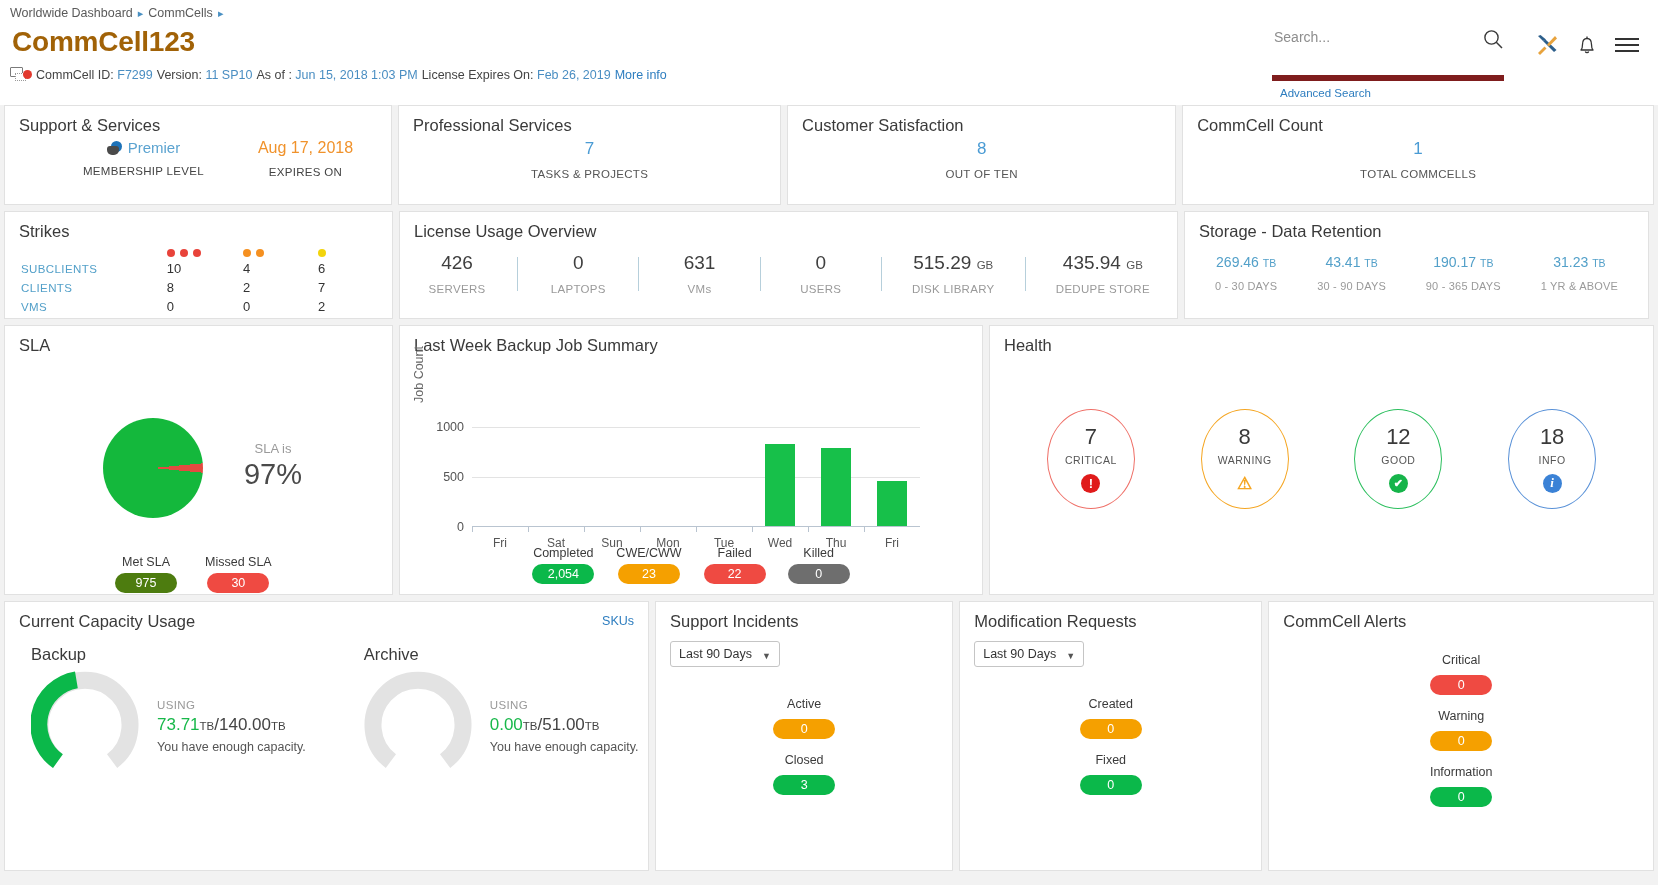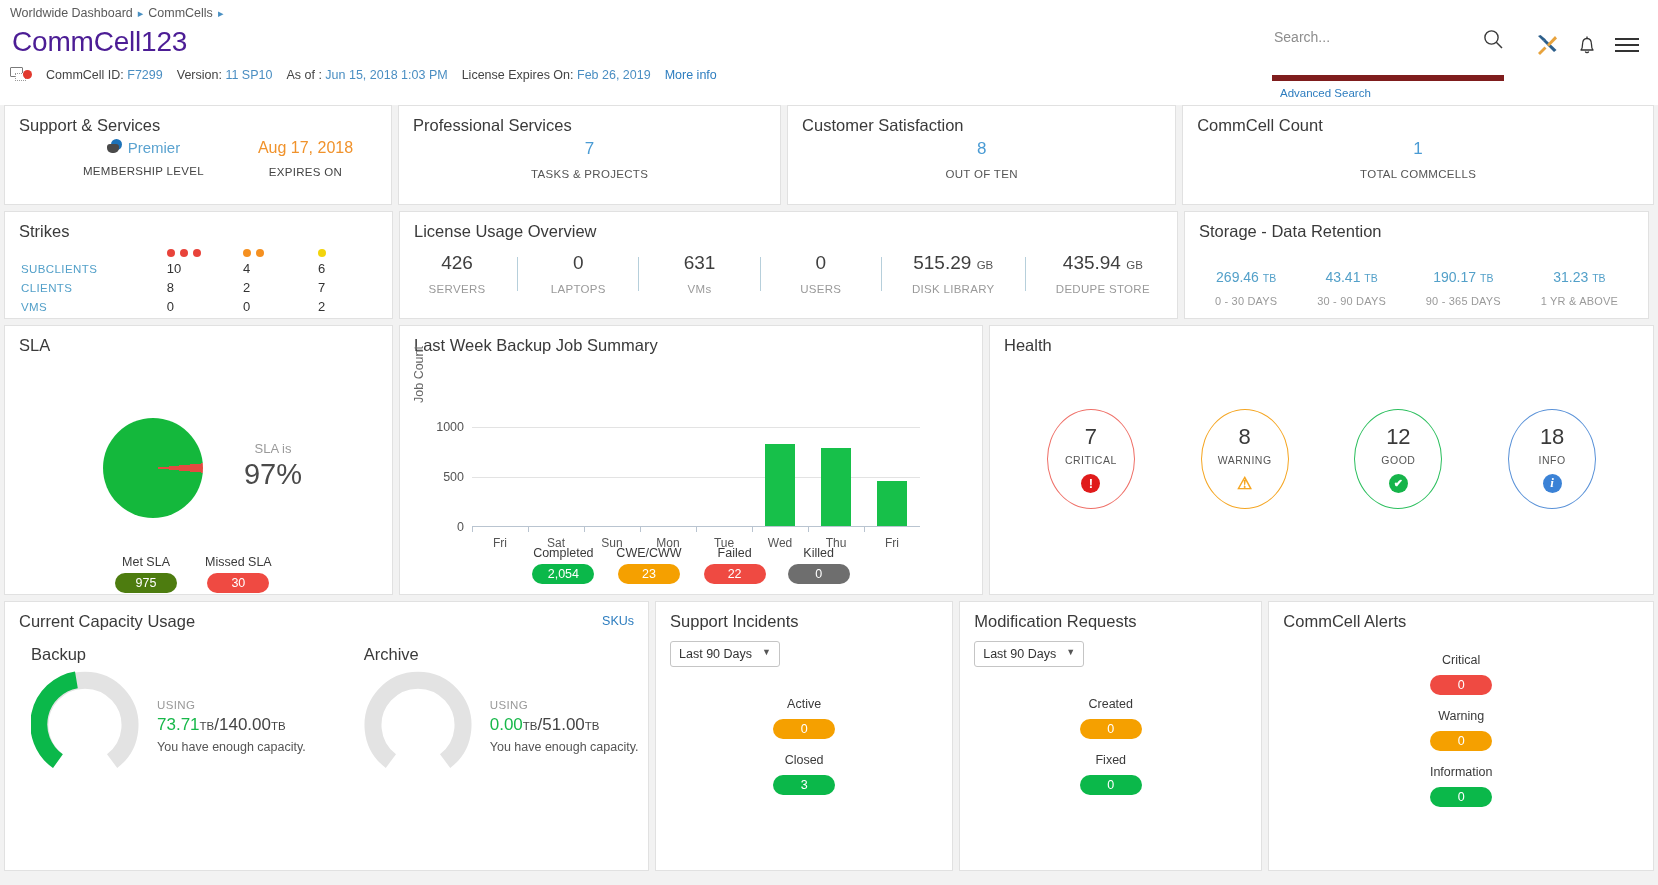--- a/index.html
+++ b/index.html
@@ -11,22 +11,22 @@
     color:#333;
     overflow:hidden;
   }
   #app { position:relative; width:1658px; height:885px; background:#f2f2f2; }
 
   
   .header { background:#fff; padding:0; position:relative; height:105px; }
   .breadcrumb { padding:6px 0 0 10px; font-size:12.5px; color:#5a5a5a; display:flex; align-items:center; gap:5px; }
   .breadcrumb a { color:#5a5a5a; text-decoration:none; }
   .bc-sep { color:#4a90c2; font-size:11px; }
-  .page-title { font-size:28px; color:#4c1d95; font-weight:400; padding:6px 0 0 12px; letter-spacing:-.2px; }
-  .meta-row { display:flex; align-items:center; gap:14px; padding:9px 0 0 10px; font-size:12.5px; color:#444; }
+  .page-title { font-size:28px; color:#a16207; font-weight:700; padding:6px 0 0 12px; letter-spacing:-.2px; }
+  .meta-row { display:flex; align-items:center; gap:4px; padding:9px 0 0 10px; font-size:12.5px; color:#444; }
   .meta-item { white-space:nowrap; }
   .meta-item .v { color:#4a8ec2; }
   .meta-link { color:#2d7dbf; cursor:pointer; }
   .cc-icon { position:relative; width:22px; height:16px; display:inline-block; }
   .cc-icon .scr { position:absolute; left:0; top:0; width:13px; height:10px; border:1.6px solid #7a7a7a; border-radius:1px; }
   .cc-icon .scr2 { position:absolute; left:5px; top:6px; width:11px; height:8px; border:1.4px dotted #9a9a9a; background:#fff; }
   .cc-icon .dot { position:absolute; right:0; top:3px; width:9px; height:9px; border-radius:50%; background:#e2392e; }
 
   .header-right { position:absolute; right:14px; top:28px; display:flex; align-items:flex-start; gap:0px; }
   .search-wrap { width:232px; margin-right:20px; }
@@ -42,21 +42,21 @@
   .card { background:#fff; border:1px solid #e1e1e1; position:relative; }
   .card-title { font-size:16.5px; color:#3a3a3a; font-weight:400; padding:10px 0 0 14px; }
 
   
   .r1 { height:100px; }
   .kpi-center { display:flex; flex-direction:column; align-items:center; justify-content:center; margin-top:4px; }
   .kpi-num { font-size:17px; color:#4a9bd4; }
   .kpi-lbl { font-size:11.5px; color:#555; letter-spacing:.3px; margin-top:9px; text-transform:uppercase; }
   .ss-body { display:flex; justify-content:center; gap:54px; margin-top:4px; padding-left:40px; }
   .ss-col { text-align:center; }
-  .ss-top { font-size:15px; display:flex; align-items:flex-start; justify-content:center; gap:4px; }
+  .ss-top { font-size:15px; display:flex; align-items:flex-end; justify-content:center; gap:4px; }
   .ss-top.blue { color:#5ba3d0; }
   .ss-top.orange { color:#f0922b; font-size:16px; }
   .premier-ico { width:17px; height:15px; position:relative; display:inline-block; }
   .premier-ico .b1 { position:absolute; left:4px; top:0; width:11px; height:11px; border-radius:50%; background:#1d72b8; }
   .premier-ico .b2 { position:absolute; left:0; top:5px; width:12px; height:9px; border-radius:3px 3px 5px 5px; background:#4a4a4a; }
   .ss-lbl { font-size:11.5px; color:#444; margin-top:9px; letter-spacing:.3px; }
 
   
   .r2 { height:108px; }
   .strikes-tbl { margin-top:5px; font-size:13px; padding-left:14px; }
@@ -66,21 +66,21 @@
   .dots { display:flex; gap:5px; }
   .dot-s { width:8px; height:8px; border-radius:50%; }
 
   .lic-row { display:flex; align-items:center; justify-content:space-around; margin-top:11px; padding:0 12px; }
   .lic-item { text-align:center; min-width:60px; }
   .lic-num { font-size:19px; color:#3f3f3f; }
   .lic-num .u { font-size:11.5px; color:#555; }
   .lic-lbl { font-size:11.5px; color:#9a9a9a; margin-top:9px; letter-spacing:.3px; }
   .lic-div { width:1px; height:34px; background:#7aa7bd; opacity:.55; }
 
-  .ret-row { display:flex; justify-content:space-around; margin-top:28px; padding:0 10px; }
+  .ret-row { display:flex; justify-content:space-around; margin-top:13px; padding:0 10px; }
   .ret-item { text-align:center; }
   .ret-num { font-size:14px; color:#53a0c9; }
   .ret-num .u { font-size:10.5px; }
   .ret-lbl { font-size:11px; color:#9a9a9a; margin-top:10px; letter-spacing:.2px; }
 
   
   .r3 { height:270px; }
   .sla-body { position:relative; height:100%; }
   .pie { position:absolute; left:98px; top:63px; width:100px; height:100px; border-radius:50%;
          background:conic-gradient(from 84.6deg, #e34b41 0deg 10.8deg, #14b83c 10.8deg 360deg); }
@@ -123,21 +123,21 @@
   .cap-name { font-size:16.5px; color:#3a3a3a; margin-bottom:6px; }
   .cap-inner { display:flex; align-items:center; gap:18px; }
   .gauge { width:108px; height:108px; position:relative; }
   .cap-text { padding-top:4px; }
   .cap-using { font-size:11.5px; color:#999; letter-spacing:.4px; }
   .cap-val { font-size:17px; color:#444; margin-top:4px; }
   .cap-val .g { color:#18b84a; }
   .cap-val .u { font-size:11.5px; }
   .cap-note { font-size:12.5px; color:#555; margin-top:5px; }
 
-  .sel { margin:10px 0 0 14px; display:inline-flex; align-items:flex-start; justify-content:space-between; gap:10px;
+  .sel { margin:10px 0 0 14px; display:inline-flex; align-items:flex-end; justify-content:space-between; gap:10px;
          border:1px solid #c5c5c5; border-radius:3px; padding:5px 8px; font-size:12.5px; color:#333; background:#fff; cursor:pointer; min-width:98px; }
   .caret { font-size:9px; color:#555; }
   .stack { display:flex; flex-direction:column; align-items:center; gap:14px; margin-top:30px; }
   .stack-item { text-align:center; }
   .stack-lbl { font-size:12.5px; color:#3a3a3a; margin-bottom:4px; }
   .alerts-stack { display:flex; flex-direction:column; align-items:center; gap:14px; margin-top:22px; }
 </style>
 </head>
 <body>
 

